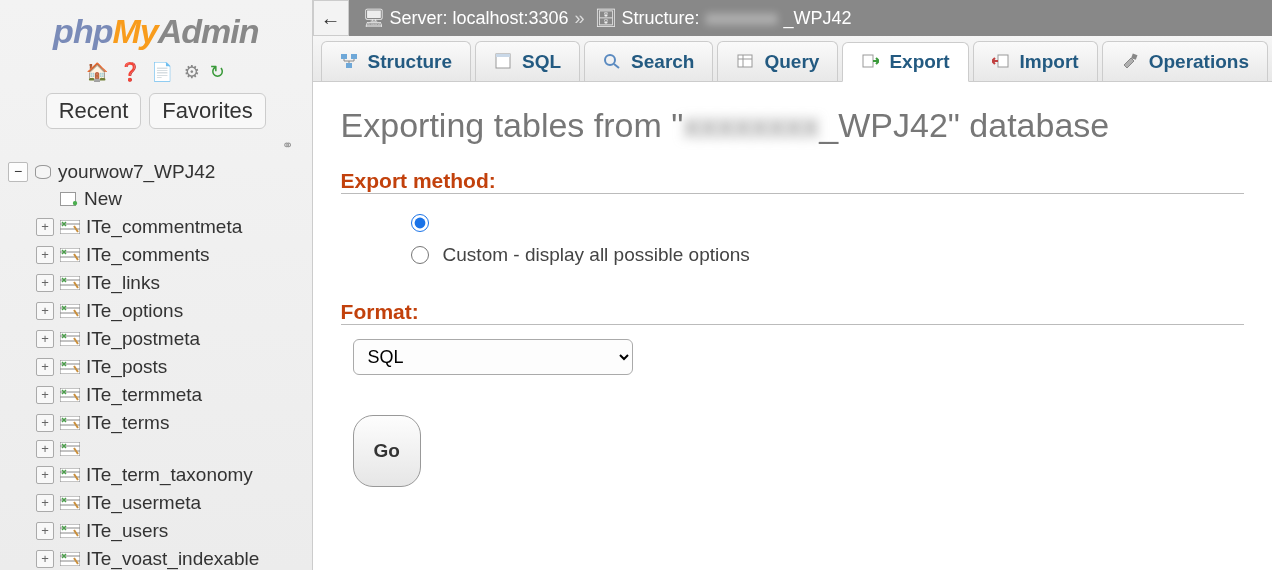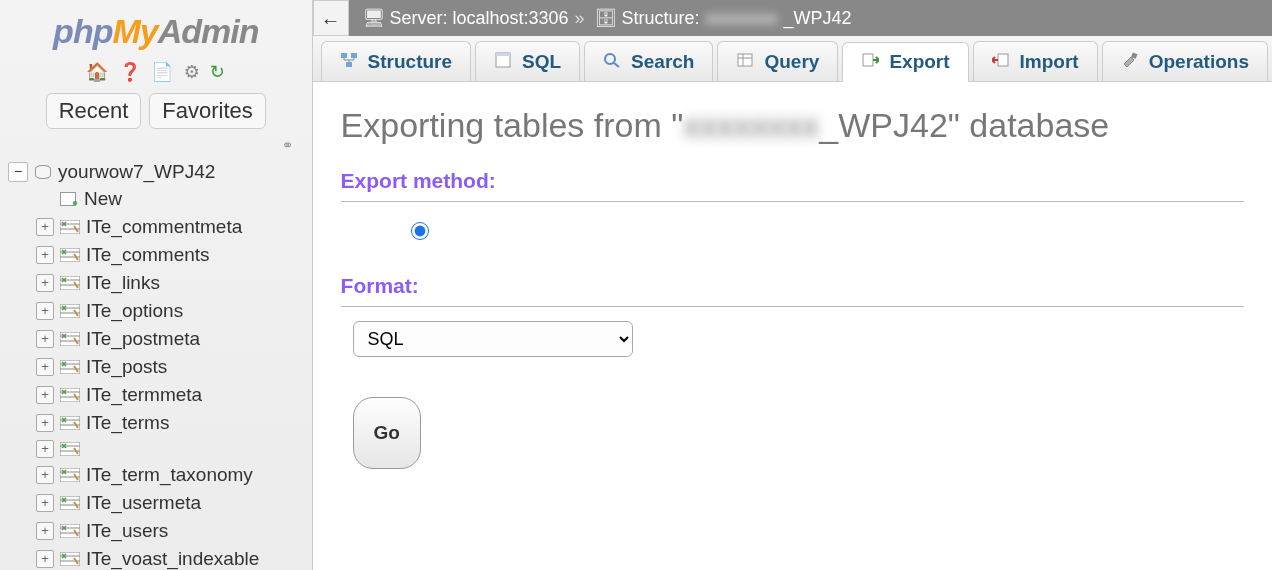--- a/index.html
+++ b/index.html
@@ -30,27 +30,27 @@
 .new-icon { width: 20px; display: inline-flex; align-items: center; margin-right: 4px; position: relative; }
 .new-icon::before { content: ""; width: 14px; height: 12px; border: 1px solid #999; background: #fff; display: inline-block; }
 .new-icon::after { content: "●"; color: #4caf50; font-size: 10px; position: absolute; bottom: -2px; right: 2px; }
 .main { flex: 1; display: flex; flex-direction: column; }
 .breadcrumb { background: #888; color: #fff; display: flex; align-items: center; height: 36px; padding: 0; font-size: 18px; }
 .breadcrumb .back { width: 36px; height: 36px; background: #f3f3f3; border: 1px solid #ccc; display: flex; align-items: center; justify-content: center; color: #333; font-size: 20px; cursor: pointer; margin-right: 10px; }
 .breadcrumb .bc-icon { margin: 0 4px; opacity: 0.85; }
 .breadcrumb .sep { margin: 0 6px; color: #ddd; }
 .breadcrumb .blur { filter: blur(4px); padding: 0 6px; }
 .tabs { display: flex; background: linear-gradient(to bottom, #f6f6f6, #e8e8e8); border-bottom: 1px solid #ccc; padding-left: 8px; height: 46px; align-items: flex-end; }
-.tab { display: flex; align-items: center; padding: 8px 18px; border: 1px solid #ccc; border-bottom: none; background: linear-gradient(to bottom, #fafafa, #e8e8e8); border-radius: 6px 6px 0 0; margin-right: 4px; font-size: 19px; font-weight: 600; color: #235a81; cursor: pointer; height: 40px; }
+.tab { display: flex; align-items: flex-end; padding: 8px 18px; border: 1px solid #ccc; border-bottom: none; background: linear-gradient(to bottom, #fafafa, #e8e8e8); border-radius: 6px 6px 0 0; margin-right: 4px; font-size: 19px; font-weight: 600; color: #235a81; cursor: pointer; height: 40px; }
 .tab.active { background: #fff; border-bottom: 1px solid #fff; position: relative; top: 1px; }
 .tab .tab-icon { margin-right: 10px; font-size: 16px; }
 .content { padding: 24px 28px; overflow-y: auto; flex: 1; }
 .page-title { font-size: 34px; font-weight: 400; color: #777; margin-bottom: 24px; }
 .page-title .blur2 { filter: blur(6px); }
-.section-head { font-size: 21px; font-weight: 700; color: #8b5cf6; border-bottom: 1px solid #bbb; padding-bottom: 8px; margin-bottom: 14px; }
+.section-head { font-size: 21px; font-weight: 700; color: #c2410c; border-bottom: 1px solid #bbb; padding-bottom: 0; margin-bottom: 14px; }
 .radio-group { padding-left: 70px; margin-bottom: 28px; }
 .radio-row { display: flex; align-items: center; font-size: 19px; color: #444; padding: 6px 0; cursor: pointer; }
 .radio-row input { width: 18px; height: 18px; margin-right: 14px; accent-color: #1a73e8; }
 .format-select { margin: 12px 0 40px 12px; }
 .format-select select { width: 280px; font-size: 18px; padding: 6px 10px; border: 1px solid #aaa; border-radius: 6px; background: #fdfdfd; }
 .go-btn { padding: 24px 20px; font-size: 19px; font-weight: 600; border: 1px solid #999; border-radius: 20px; background: linear-gradient(to bottom, #fdfdfd, #e6e6e6); cursor: pointer; color: #333; margin-left: 12px; }
 </style>
 </head>
 <body>
 
@@ -328,20 +328,24 @@
     <div class="content">
       <h1 class="page-title">
         <span>Exporting tables from "</span><span class="blur2">xxxxxxxx</span><span>_WPJ42" database</span>
       </h1>
 
       <div class="section-head">Export method:</div>
       <div class="radio-group">
         <label class="radio-row">
           <input type="radio" name="method" checked="" style="">
         </label>
+        <label class="radio-row">
+          <input type="radio" name="method" style="">
+          <span>Custom - display all possible options</span>
+        </label>
       </div>
 
       <div class="section-head">Format:</div>
       <div class="format-select">
         <select>
           <option>SQL</option>
         </select>
       </div>
 
       <button class="go-btn">Go</button>

